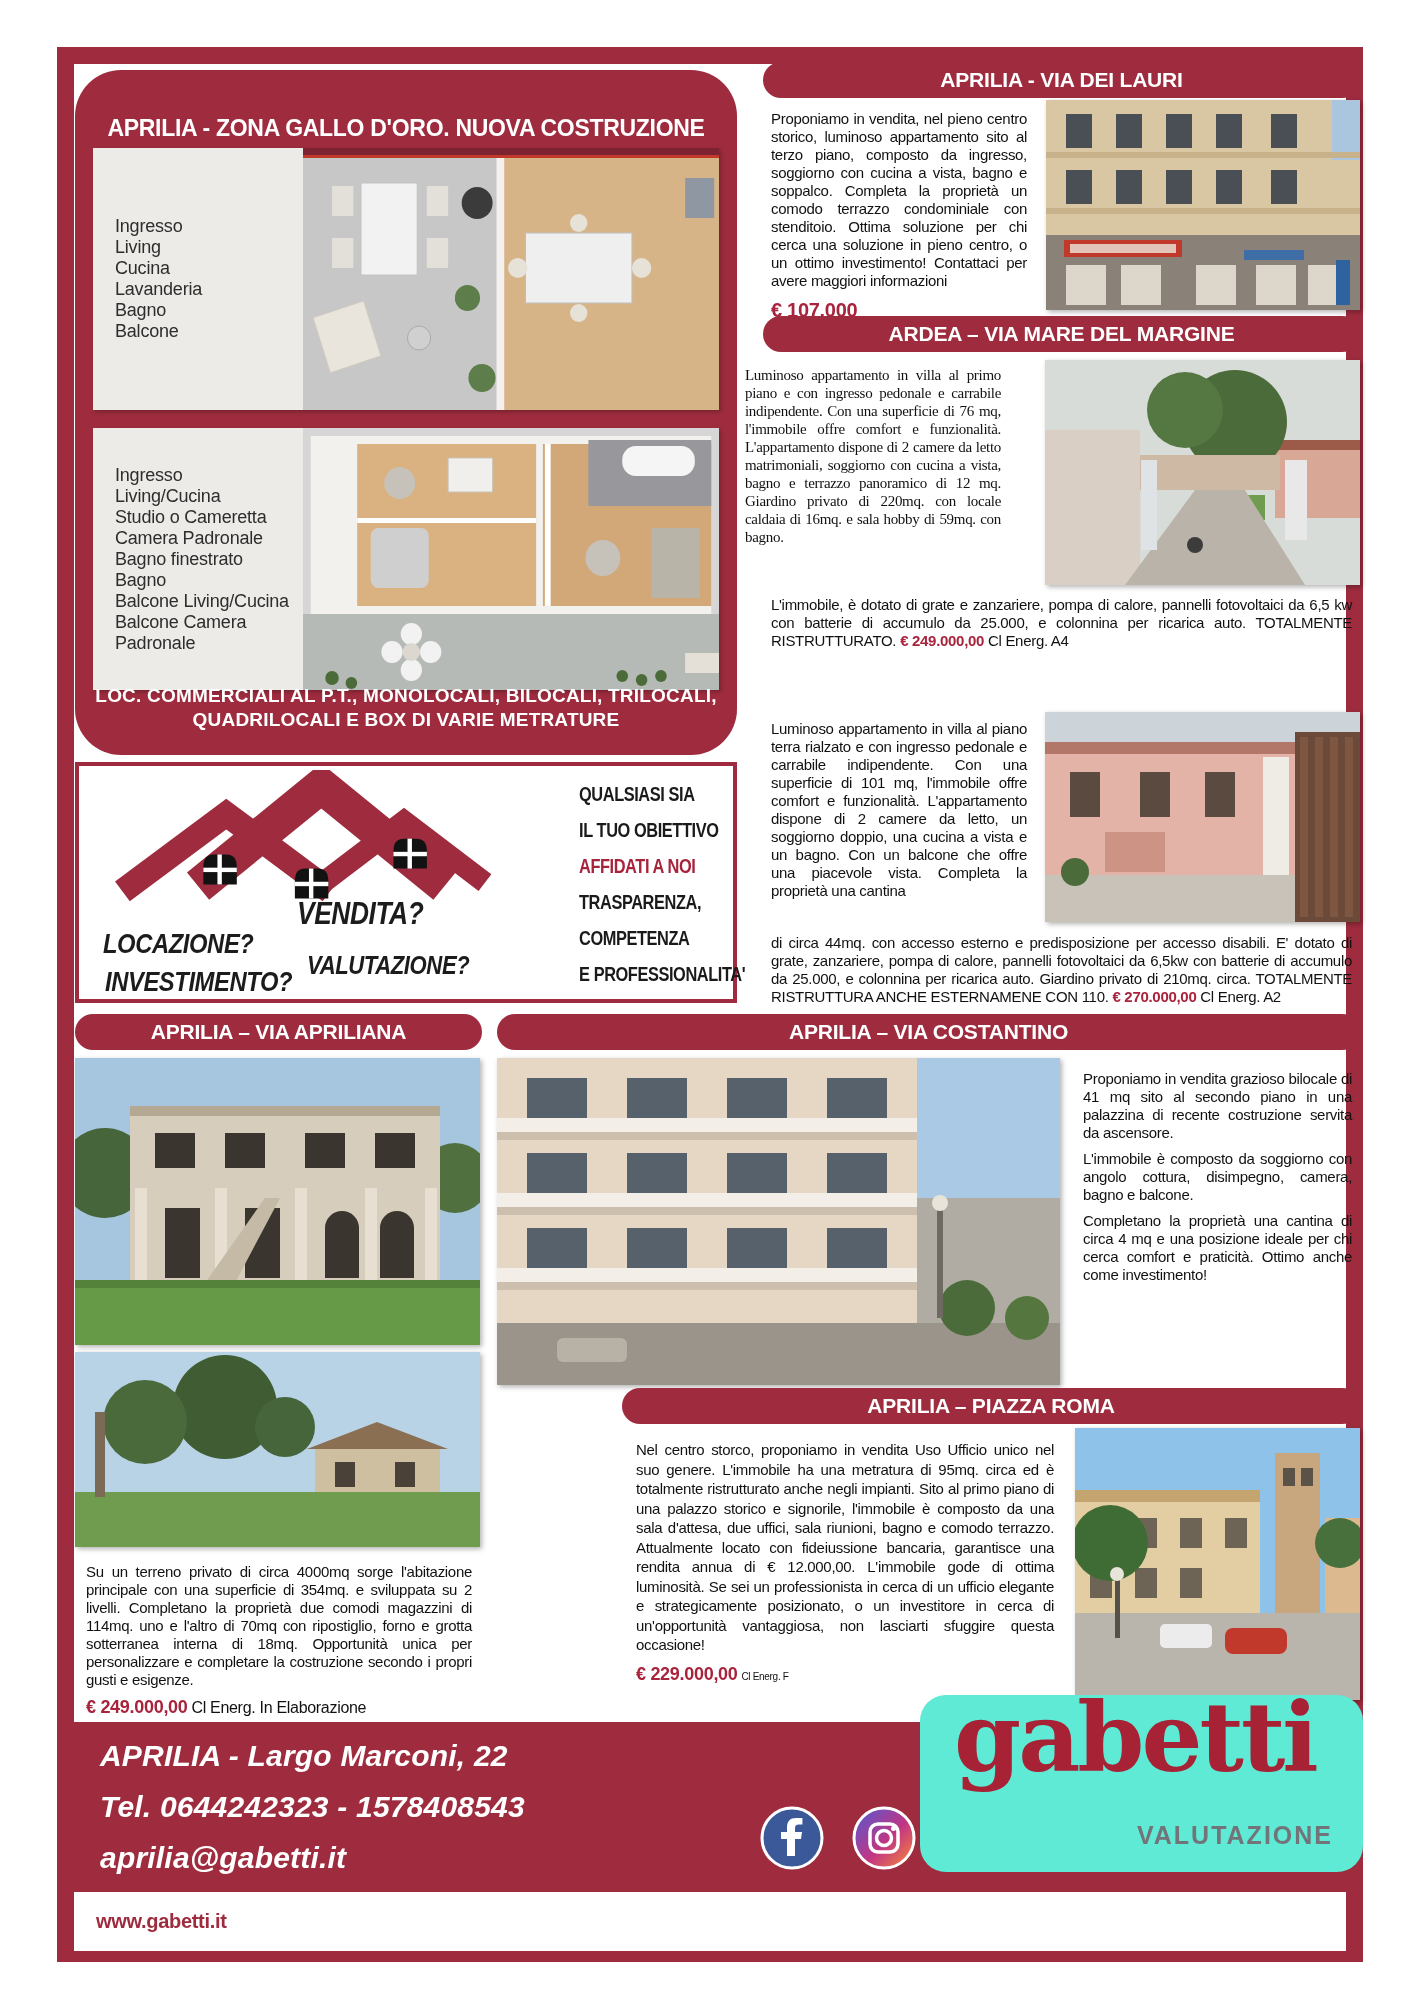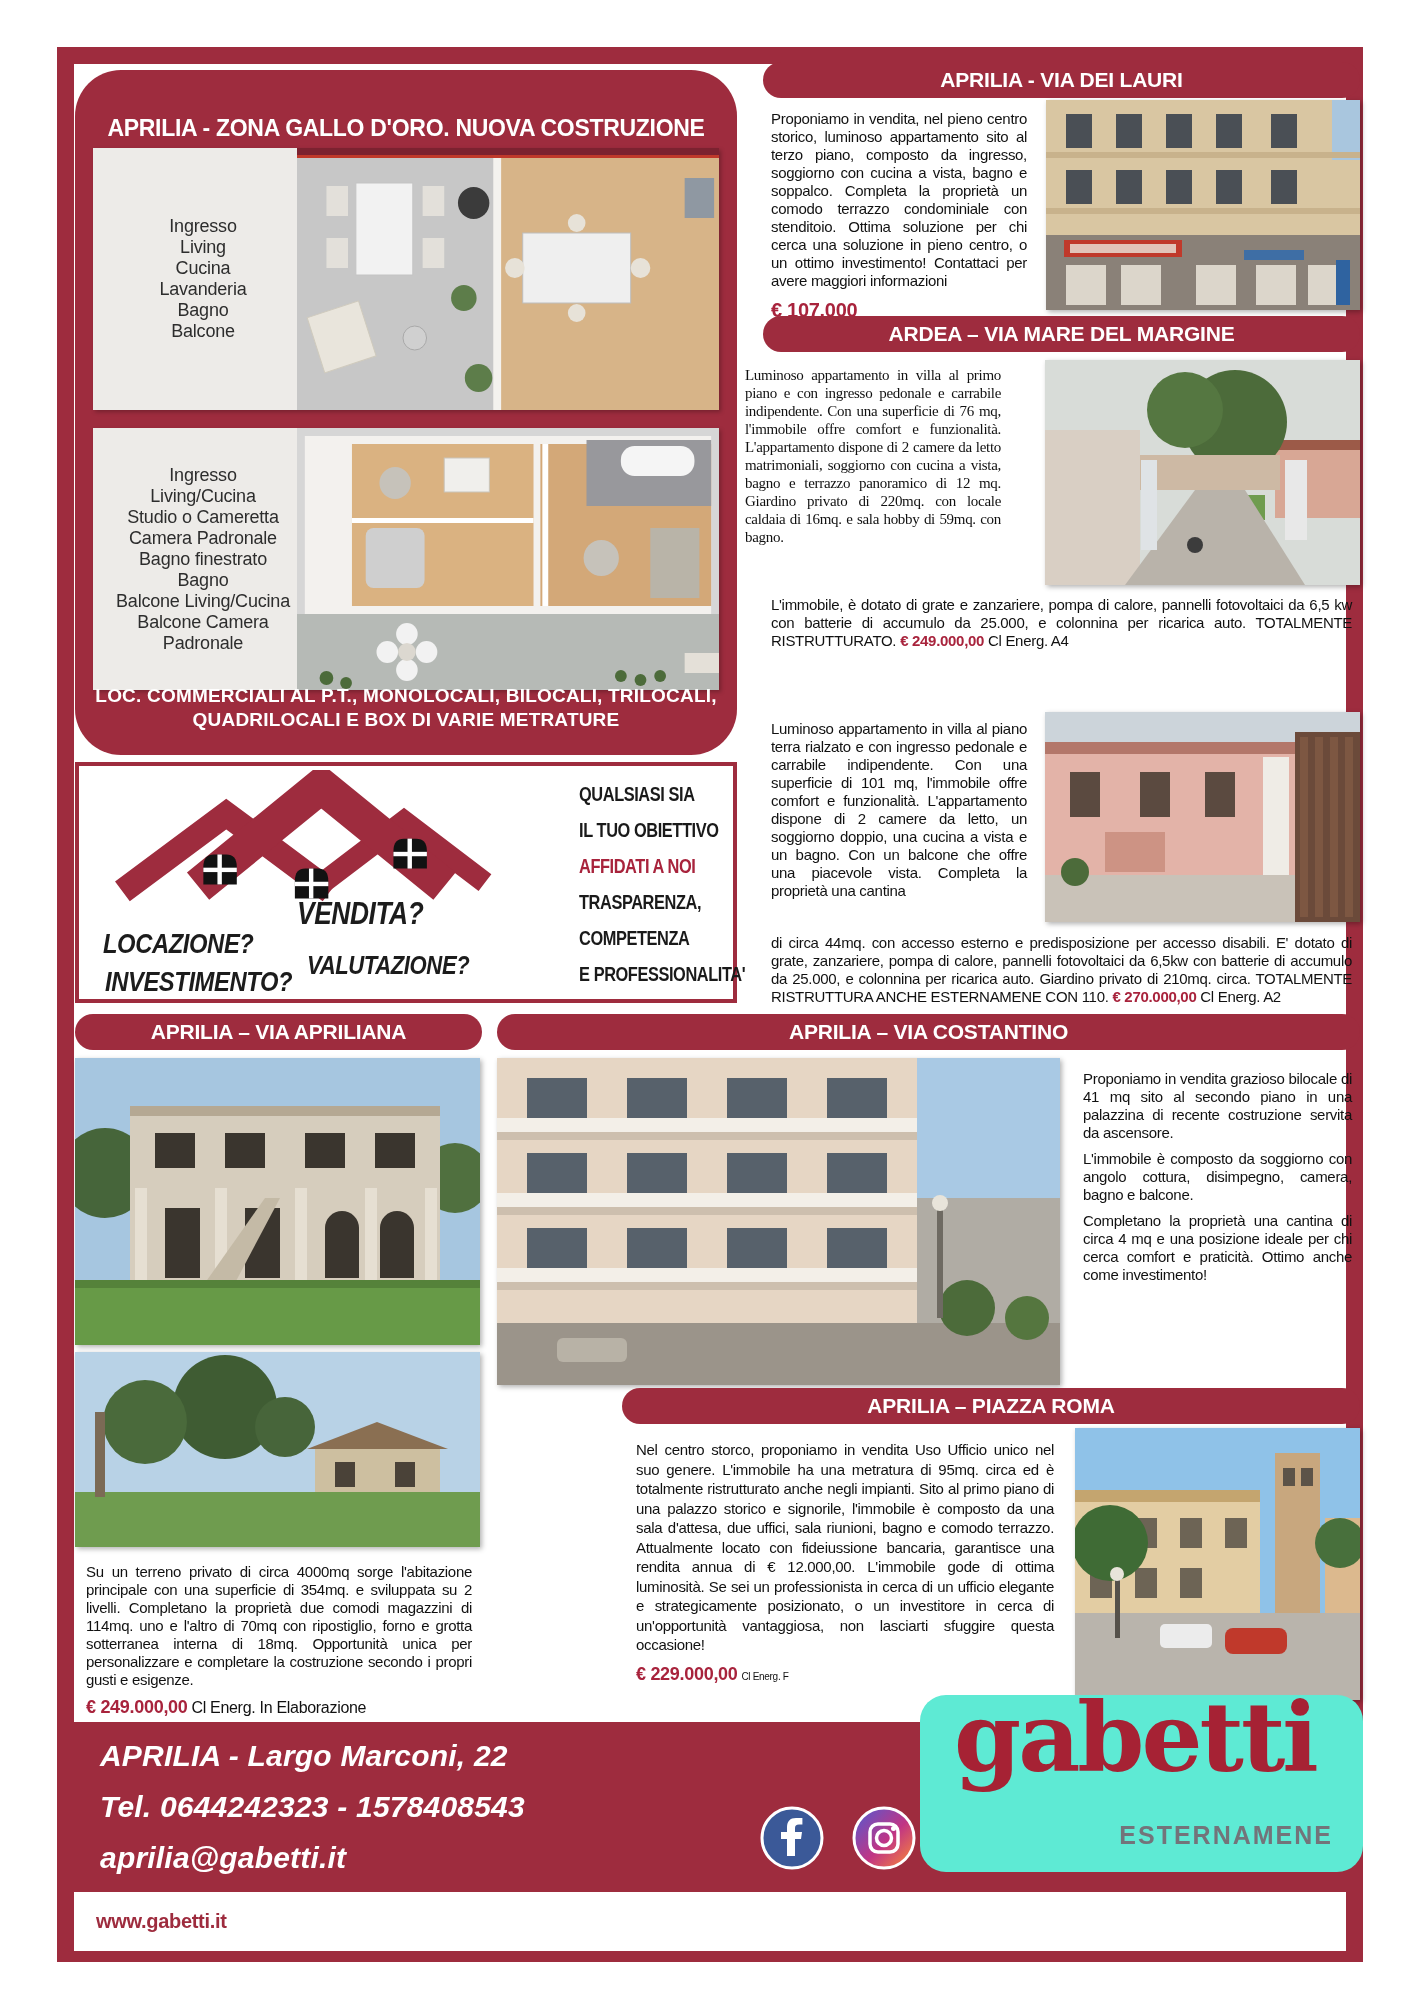--- a/index.html
+++ b/index.html
@@ -16,21 +16,21 @@
   .nc-box{position:absolute;left:75px;top:70px;width:662px;height:685px;background:var(--red);
           border-radius:46px;}
   .nc-title{position:absolute;left:0;right:0;text-align:center;color:#fff;font-weight:bold;
             font-size:23px;letter-spacing:-0.3px;margin-top:31px;}
   .nc-title.l1{top:14px;}
   .nc-title.l2{top:43px;}
   .nc-panel{position:absolute;left:18px;width:626px;background:#edebe8;display:flex;
             box-shadow:2px 2px 4px rgba(0,0,0,0.25);}
   .nc-panel.p1{top:78px;height:262px;}
   .nc-panel.p2{top:358px;height:262px;}
-  .rooms{width:188px;padding-left:16px;display:flex;flex-direction:column;justify-content:center;text-align:center;}
+  .rooms{width:188px;padding-left:22px;display:flex;flex-direction:column;justify-content:center;}
   .room{font-size:18px;color:#2d2d2d;letter-spacing:-0.2px;}
   .plan{flex:1;overflow:hidden;}
   .plan svg{display:block;width:100%;height:100%;}
   .nc-foot{position:absolute;left:0;right:0;text-align:center;color:#fff;font-weight:bold;
            font-size:19px;letter-spacing:0.2px;}
   .nc-foot.l1{bottom:48px;}
   .nc-foot.l2{bottom:24px;}
   
   .banner{position:absolute;left:75px;top:762px;width:654px;height:233px;background:#fff;
           border:4px solid var(--red);}
@@ -468,19 +468,19 @@
       </defs>
       <circle cx="32" cy="32" r="30" fill="url(#iggrad)" stroke="#ffffff" stroke-width="3"></circle>
       <rect x="18" y="18" width="28" height="28" rx="8" fill="none" stroke="#ffffff" stroke-width="3.5"></rect>
       <circle cx="32" cy="32" r="7.5" fill="none" stroke="#ffffff" stroke-width="3.5"></circle>
       <circle cx="41.5" cy="22.5" r="2.5" fill="#ffffff"></circle>
     </svg>
   </div>
 
   <div class="brandbox">
     <div class="brand">gabetti</div>
-    <div class="brand-sub">ESTERNAMENE</div>
+    <div class="brand-sub">VALUTAZIONE</div>
   </div>
 
   <div class="bottom-strip">
     <span class="website">www.gabetti.it</span>
   </div>
 </div>
 
 </body></html>

